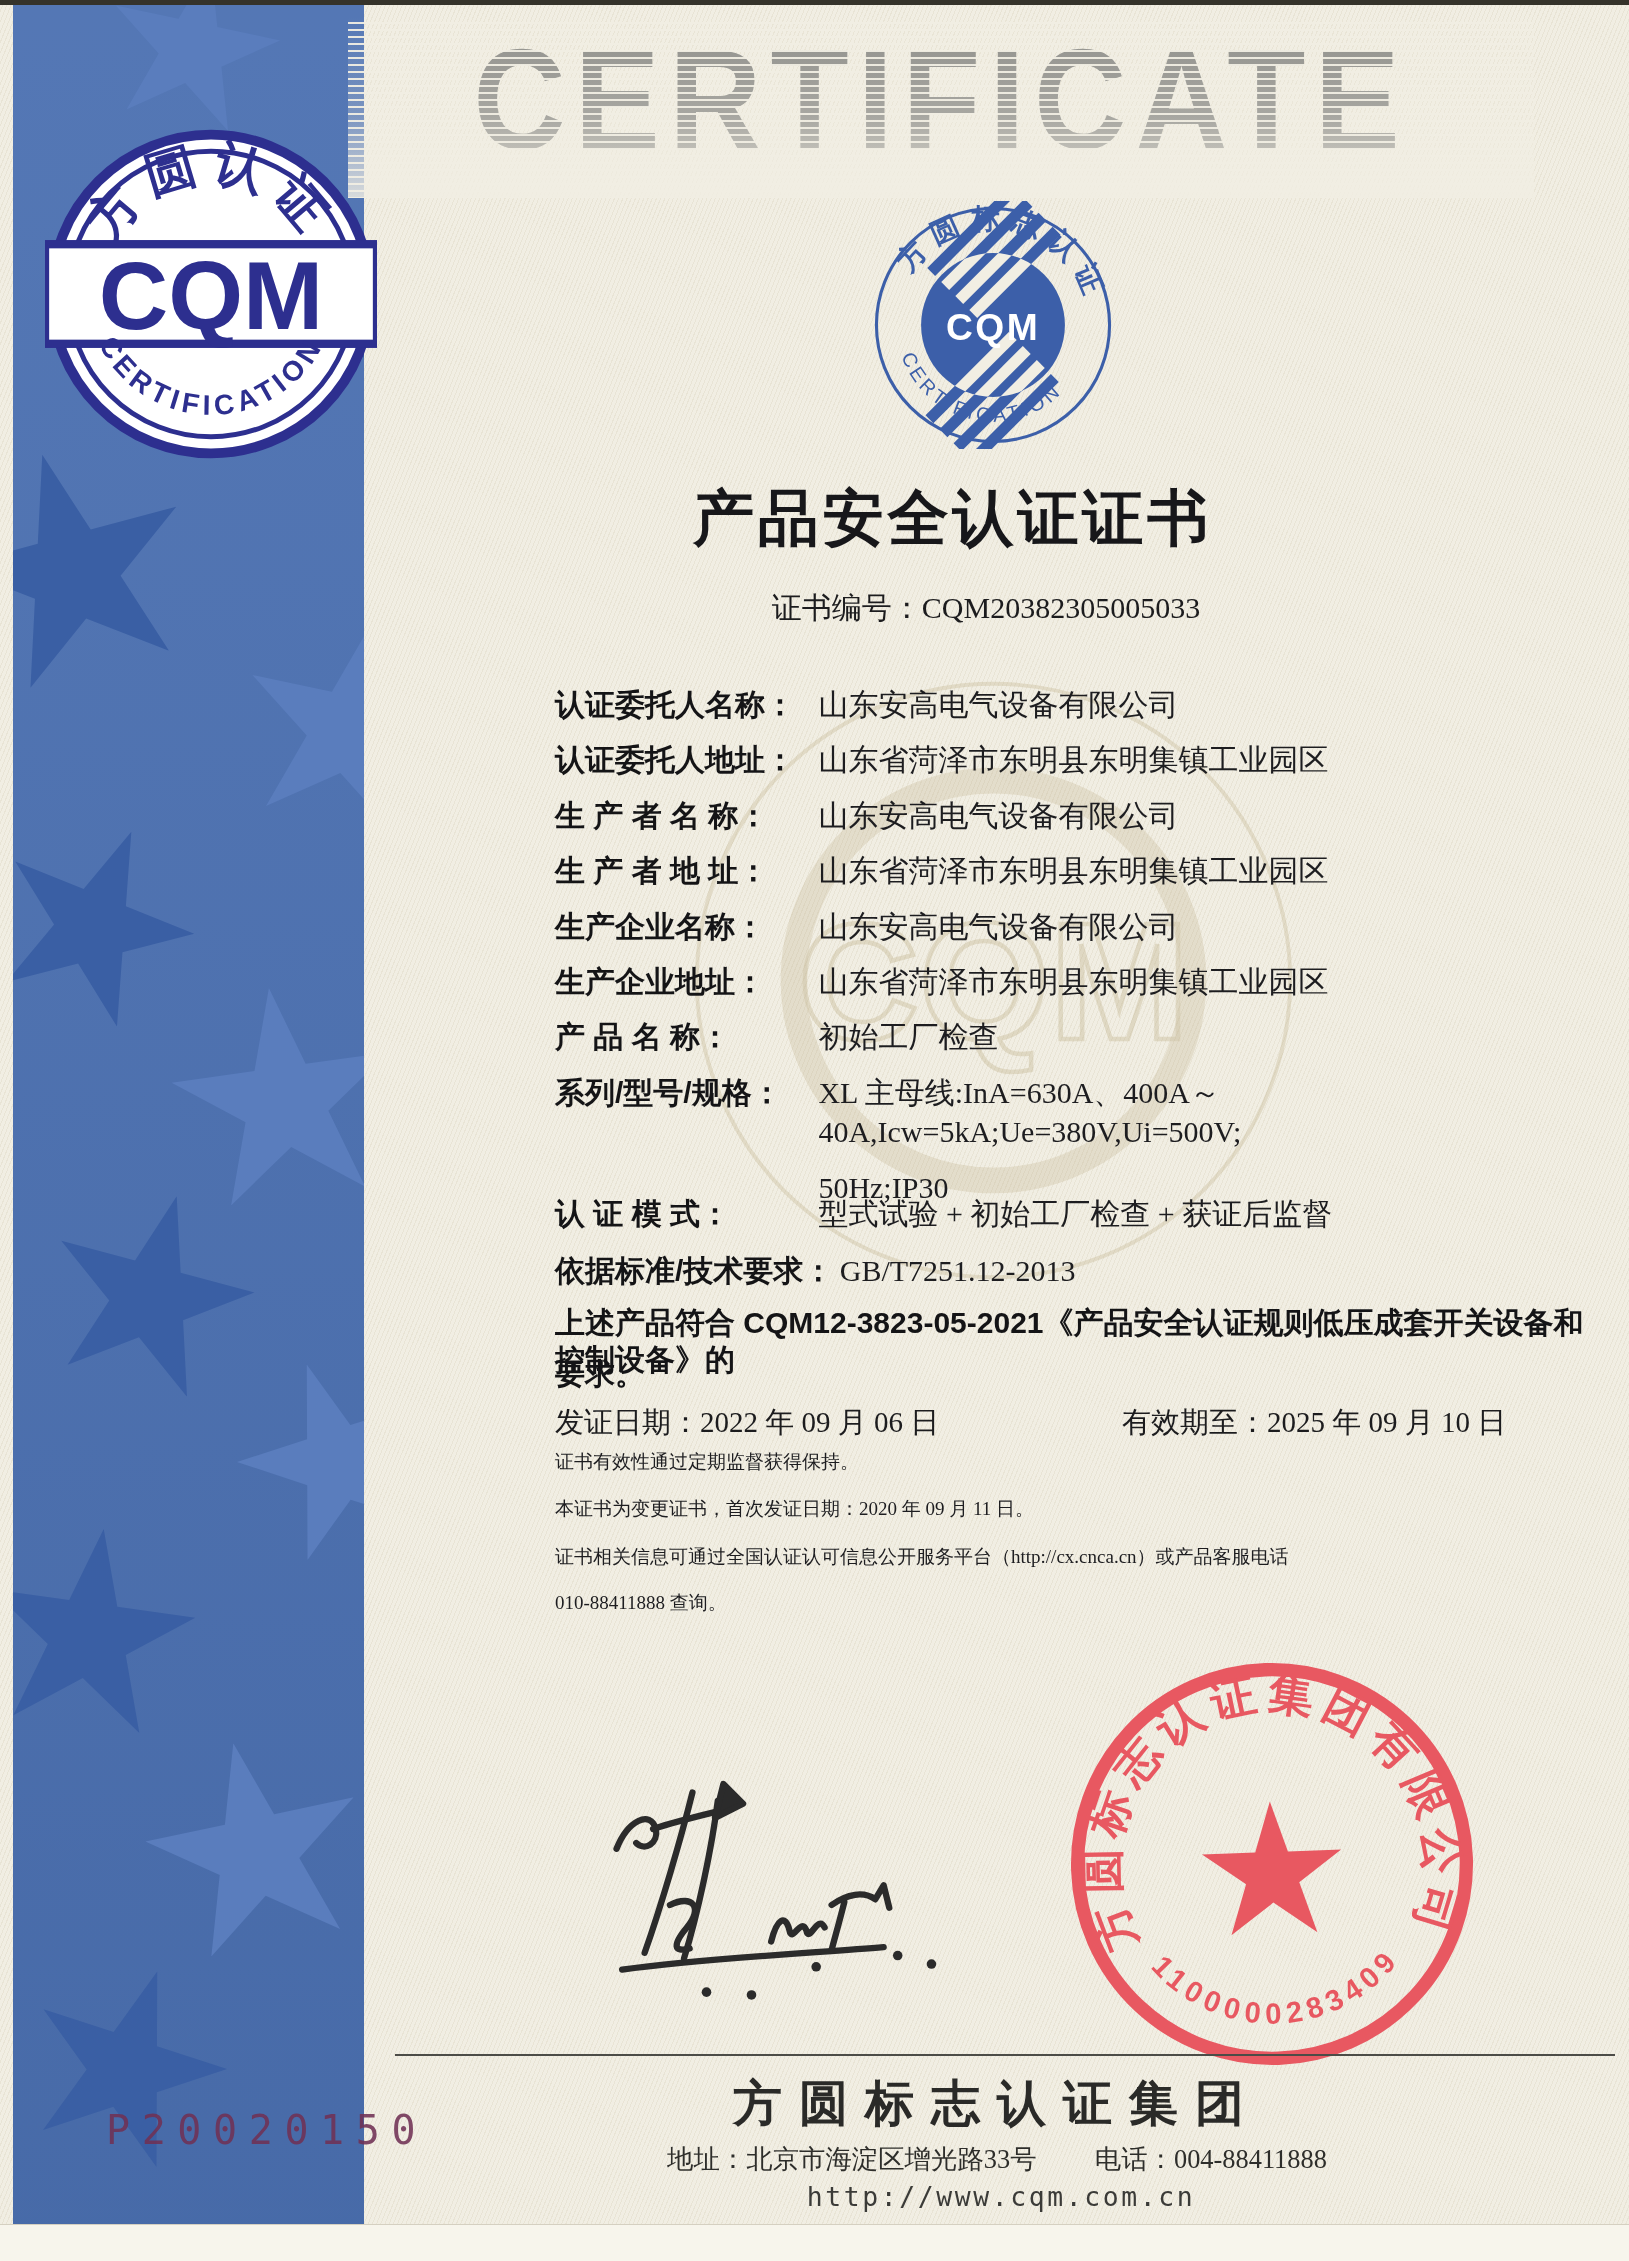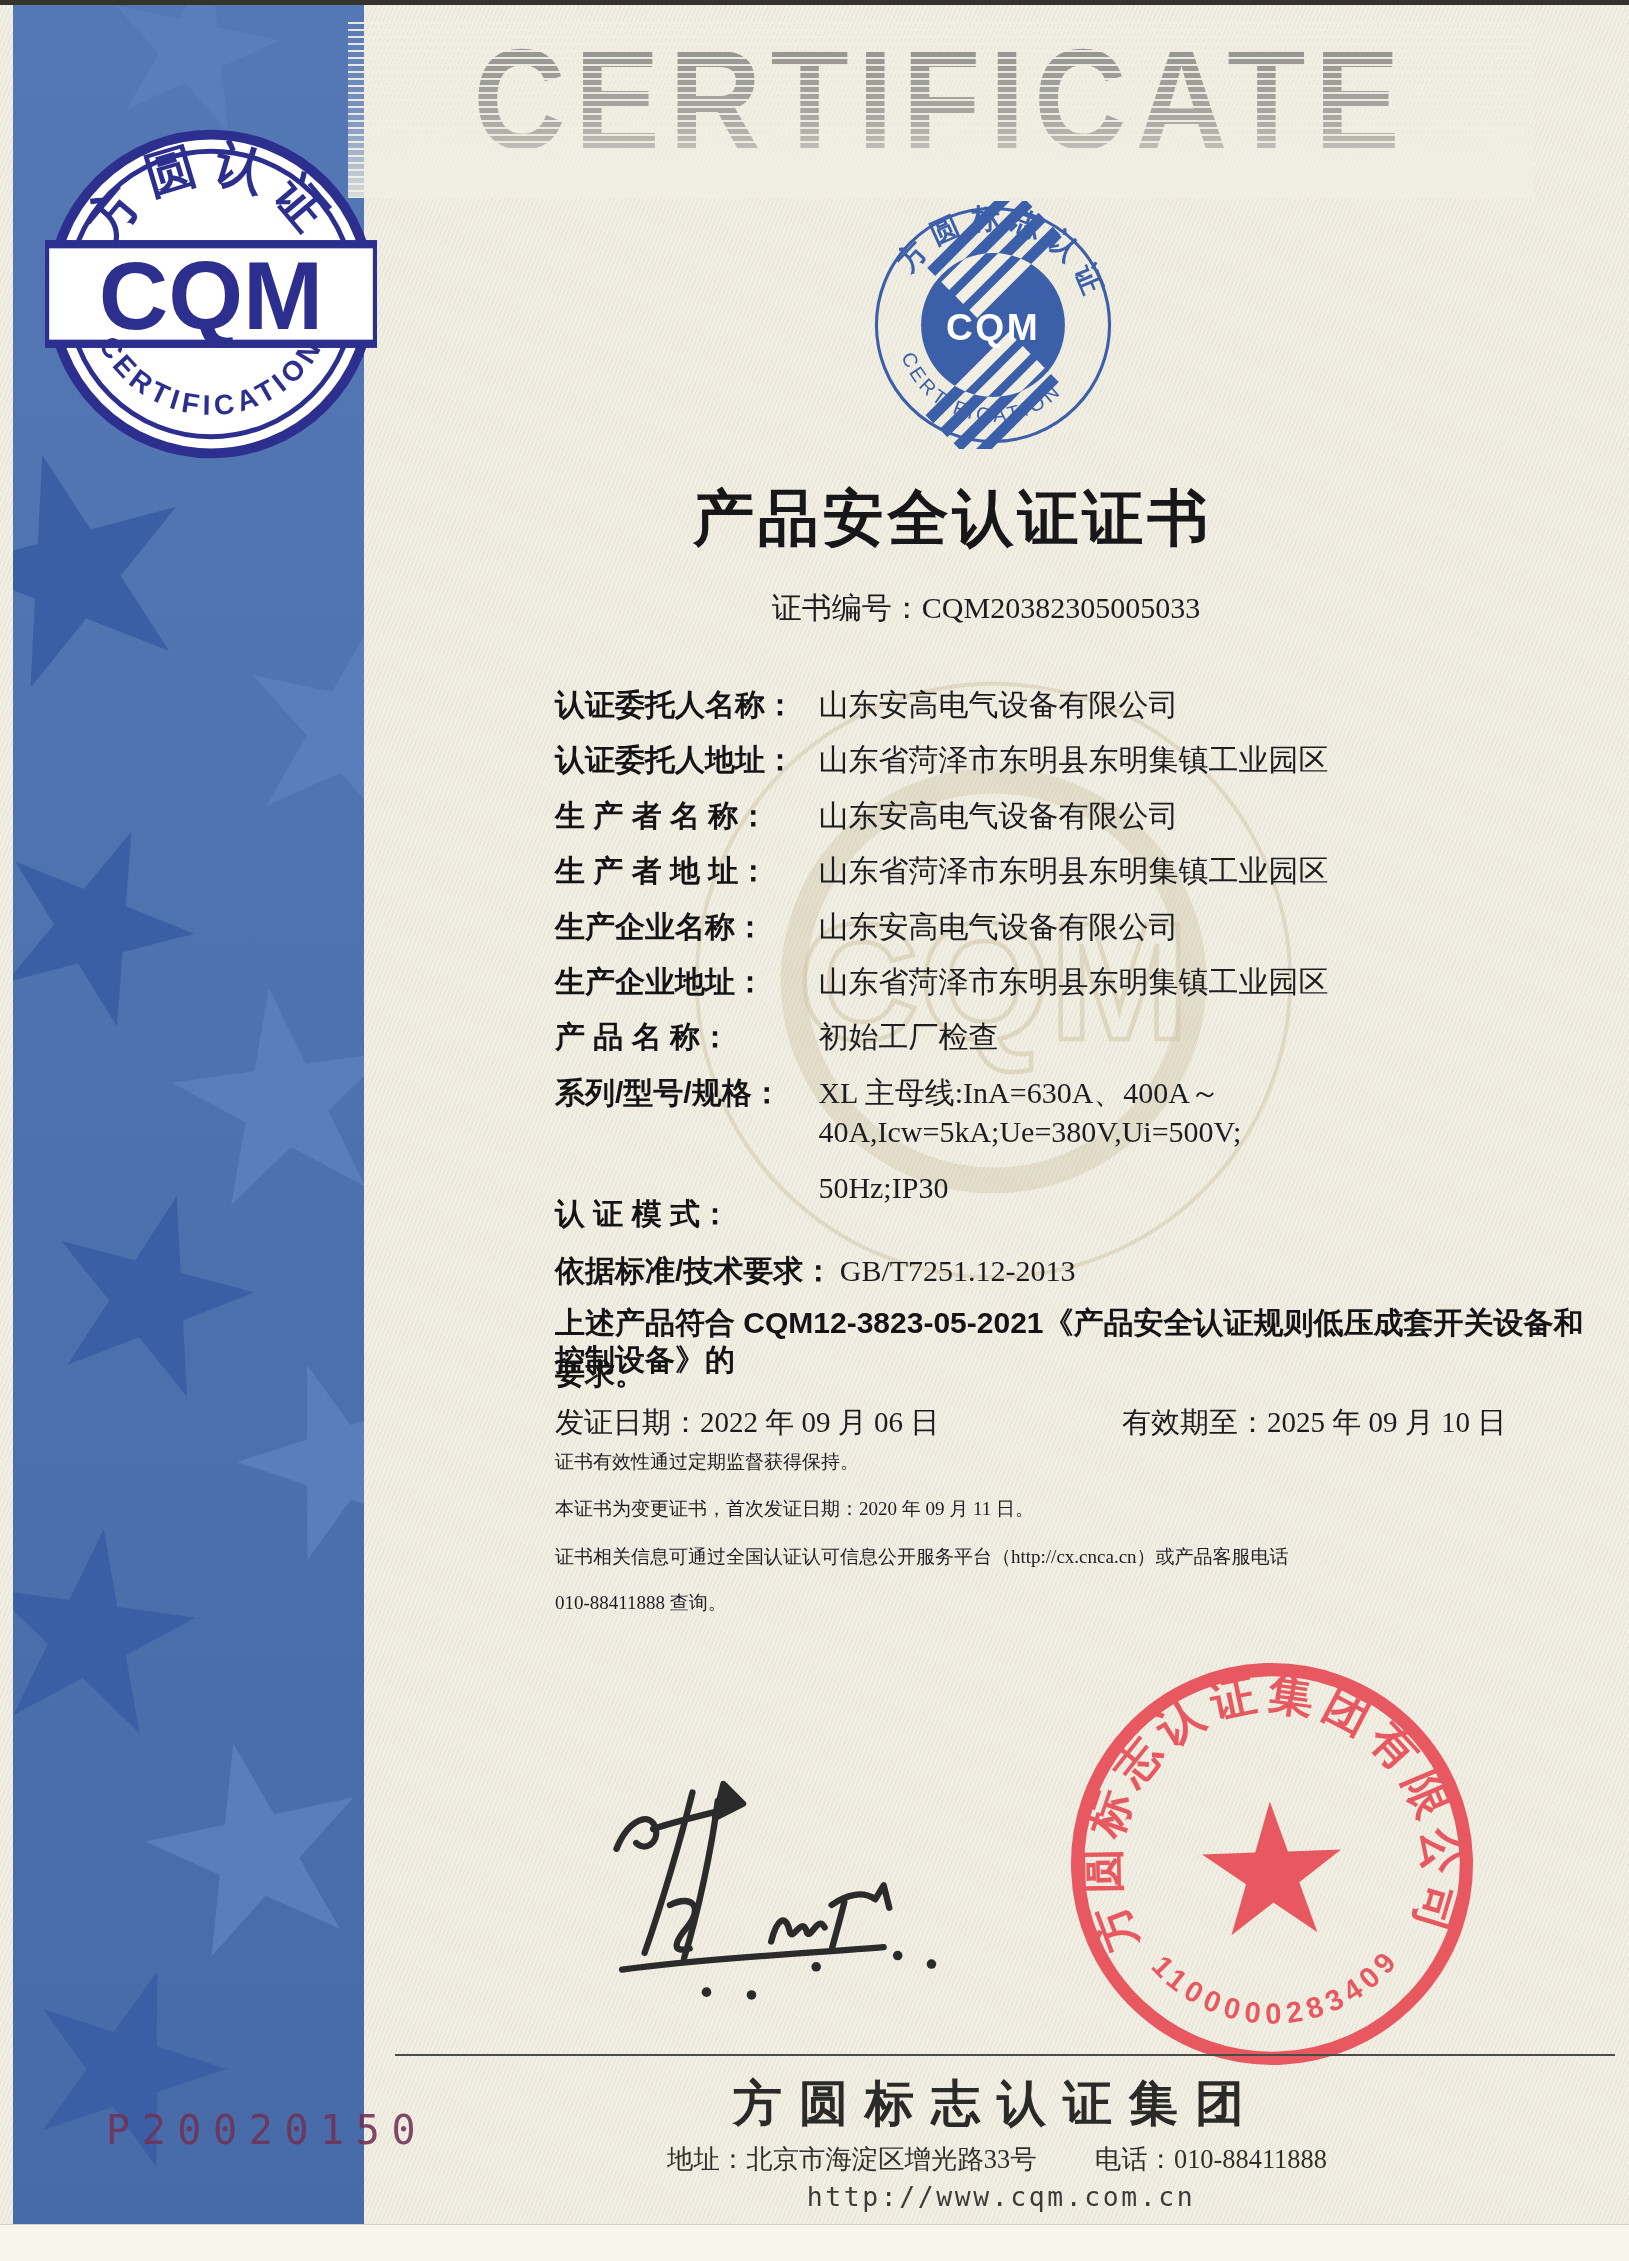--- a/index.html
+++ b/index.html
@@ -193,20 +193,21 @@
   <div class="row" style="top:1017px">
     <span class="lbl">产 品 名 称：</span>
     <span class="val">初始工厂检查</span>
   </div>
   <div class="row" style="top:1073px">
     <span class="lbl">系列/型号/规格：</span>
     <span class="val" style="width:761px"><span>XL 主母线:InA=630A、400A～40A,Icw=5kA;Ue=380V,Ui=500V;</span><span class="val2" style="margin-top:17px">50Hz;IP30</span></span>
   </div>
   <div class="row" style="top:1194px">
     <span class="lbl">认 证 模 式：</span>
+    <span class="val">型式试验 + 初始工厂检查 + 获证后监督</span>
   </div>
   <div class="row" style="top:1251px">
     <span class="lbl" style="min-width:277px">依据标准/技术要求：</span>
     <span class="val">GB/T7251.12-2013</span>
   </div>
 
   <div class="stmt" style="top:1304px">上述产品符合 CQM12-3823-05-2021《产品安全认证规则低压成套开关设备和控制设备》的</div>
   <div class="stmt" style="top:1355px">要求。</div>
 
   <div class="dates" style="top:1403px">
@@ -254,19 +255,19 @@
     <text font-size="22" font-weight="700" fill="#e8515b" letter-spacing="4.5" font-family="DejaVu Sans, sans-serif">
       <textPath href="#s-bot" startOffset="50%" text-anchor="middle">1100000283409</textPath>
     </text>
   </svg>
 
   <div class="footrule"></div>
   <div class="org">方圆标志认证集团</div>
   <div class="addr">
     <span>地址：北京市海淀区增光路33号</span>
     <span style="display:inline-block;width:45px"></span>
-    <span>电话：010-88411888</span>
+    <span>电话：004-88411888</span>
   </div>
   <div class="web">http://www.cqm.com.cn</div>
 
   <div class="serial">P20020150</div>
 </div>
 
 
 </body></html>

